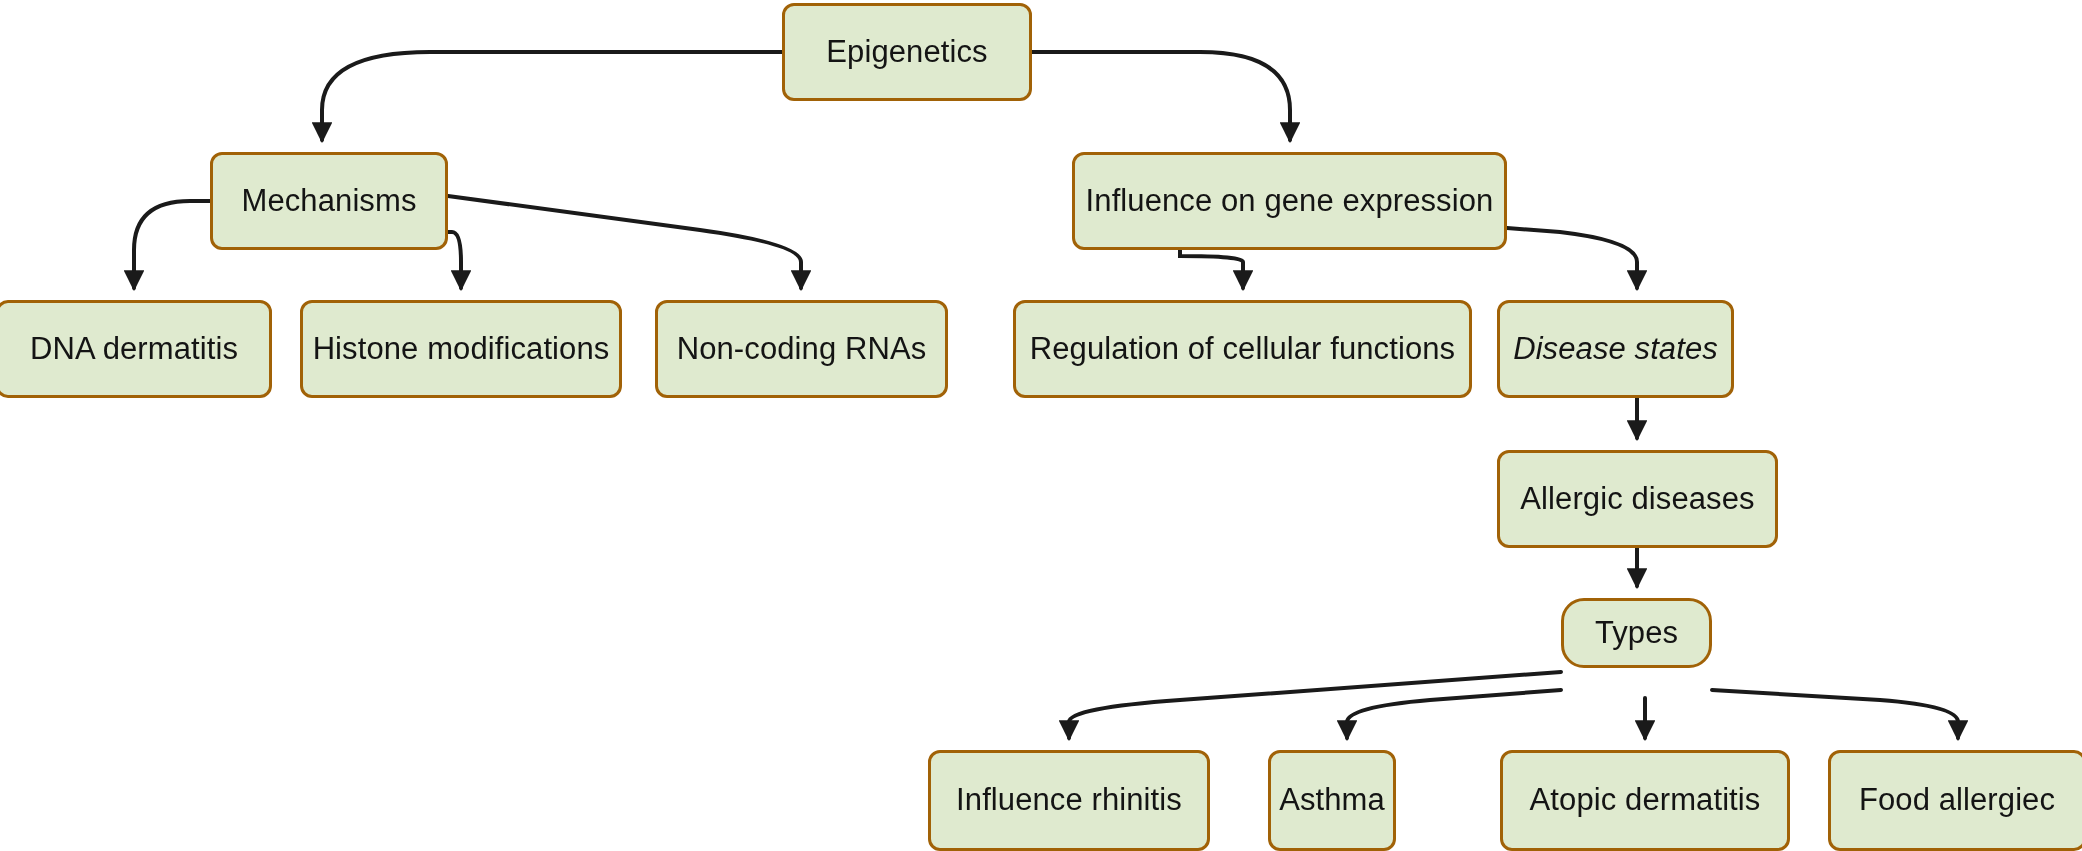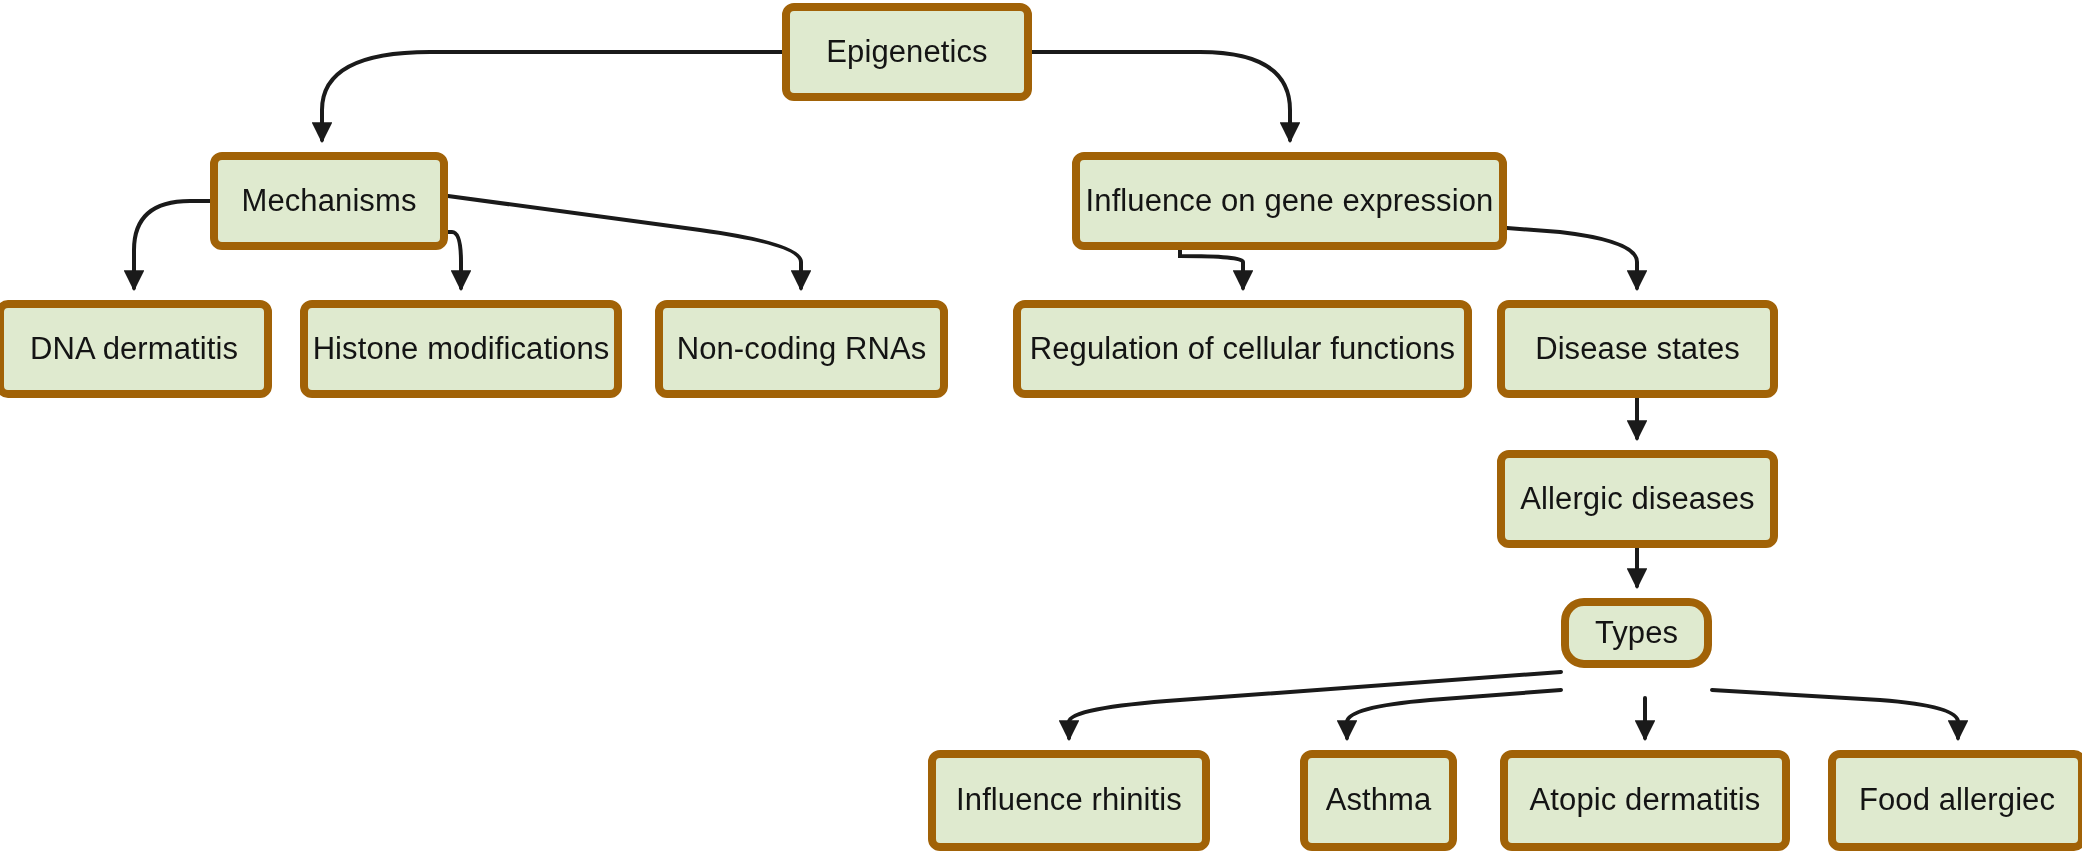--- a/index.html
+++ b/index.html
@@ -23,21 +23,21 @@
     left: 0;
     top: 0;
     width: 2082px;
     height: 851px;
     pointer-events: none;
   }
   .node {
     position: absolute;
     box-sizing: border-box;
     background: #dfeacf;
-    border: 8px solid #a16207;
+    border: 3px solid #a16207;
     border-radius: 12px;
     display: flex;
     align-items: center;
     justify-content: center;
     z-index: 2;
   }
   .node-label {
     font-family: "Liberation Sans", sans-serif;
     font-size: 31px;
     line-height: 1.1;
@@ -109,37 +109,37 @@
   </div>
 
   <div class="node" style="left:655px; top:300px; width:293px; height:98px;">
     <span class="node-label">Non-coding RNAs</span>
   </div>
 
   <div class="node" style="left:1013px; top:300px; width:459px; height:98px;">
     <span class="node-label">Regulation of cellular functions</span>
   </div>
 
-  <div class="node" style="left:1497px; top:300px; width:281px; height:98px;">
+  <div class="node" style="left:1497px; top:300px; width:237px; height:98px;font-style:italic;">
     <span class="node-label">Disease states</span>
   </div>
 
   <div class="node" style="left:1497px; top:450px; width:281px; height:98px;">
     <span class="node-label">Allergic diseases</span>
   </div>
 
   <div class="node" style="left:1561px; top:598px; width:151px; height:70px;border-radius:23px;">
     <span class="node-label">Types</span>
   </div>
 
   <div class="node" style="left:928px; top:750px; width:282px; height:101px;">
     <span class="node-label">Influence rhinitis</span>
   </div>
 
-  <div class="node" style="left:1268px; top:750px; width:157px; height:101px;margin-left:32px;">
+  <div class="node" style="left:1268px; top:750px; width:128px; height:101px;">
     <span class="node-label">Asthma</span>
   </div>
 
   <div class="node" style="left:1500px; top:750px; width:290px; height:101px;">
     <span class="node-label">Atopic dermatitis</span>
   </div>
 
   <div class="node" style="left:1828px; top:750px; width:258px; height:101px;">
     <span class="node-label">Food allergiec</span>
   </div>

